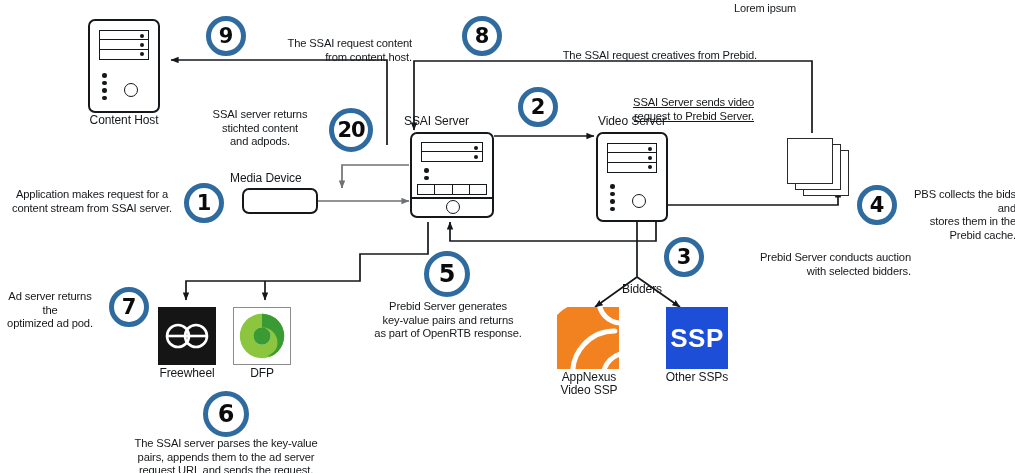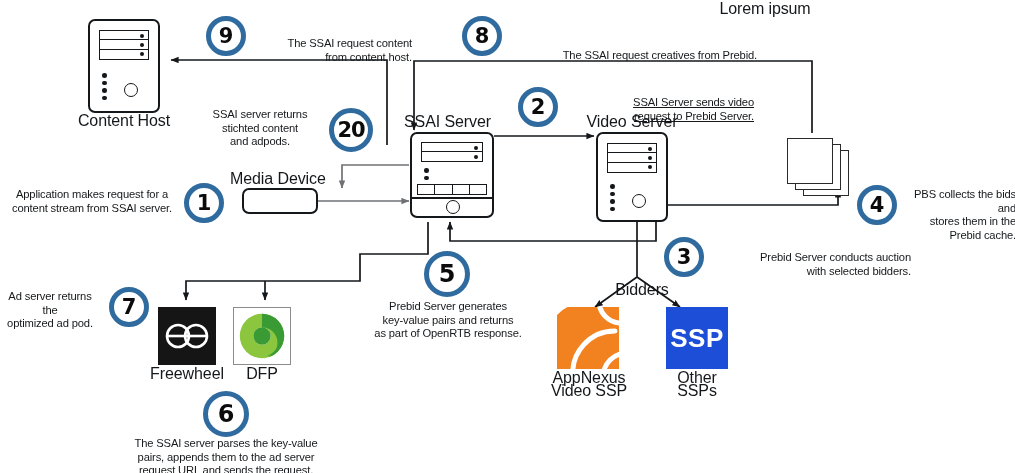--- a/index.html
+++ b/index.html
@@ -37,21 +37,21 @@
     font-weight:bold;
     color:#0b0b0b;
     font-family:"DejaVu Sans",sans-serif;
   }
   .badge.sz1{width:40px;height:40px;font-size:21px;}
   .badge.sz2{width:46px;height:46px;font-size:24px;}
   .badge.sz3{width:44px;height:44px;font-size:21px;letter-spacing:-1px;}
 
   
   .nodelabel{
-    position:absolute;font-size:16px;color:#15181b;text-align:center;
+    position:absolute;font-size:12px;color:#15181b;text-align:center;
     letter-spacing:-0.1px;line-height:13px;white-space:pre-line;
   }
 
   
   .tower{
     position:absolute;box-sizing:border-box;
     border:2.2px solid #15181b;border-radius:7px;background:#ffffff;
   }
   .bays{position:absolute;left:9px;right:9px;top:9px;}
   .bay{
@@ -135,21 +135,21 @@
       <path d="M428,222 L428,254 L360,254 L360,281 L186,281 L186,300" marker-end="url(#ah)"></path>
       <path d="M265,281 L265,300" marker-end="url(#ah)"></path>
     </g>
 
     <g fill="none" stroke="#6f7174" stroke-width="1.7">
       <path d="M409,165 L342,165 L342,188" marker-end="url(#ahg)"></path>
       <path d="M317,201 L409,201" marker-end="url(#ahg)"></path>
     </g>
   </svg>
 
-  <div class="txt c" style="left:665px;top:2px;width:200px;font-size:16px;">Lorem ipsum</div>
+  <div class="txt c" style="left:665px;top:2px;width:200px;font-size:11px;">Lorem ipsum</div>
 
   <div class="tower" style="left:88px;top:19px;width:72px;height:94px;">
     <div class="bays">
       <div class="bay">
           <i></i>
         </div>
       <div class="bay">
           <i></i>
         </div>
       <div class="bay">

